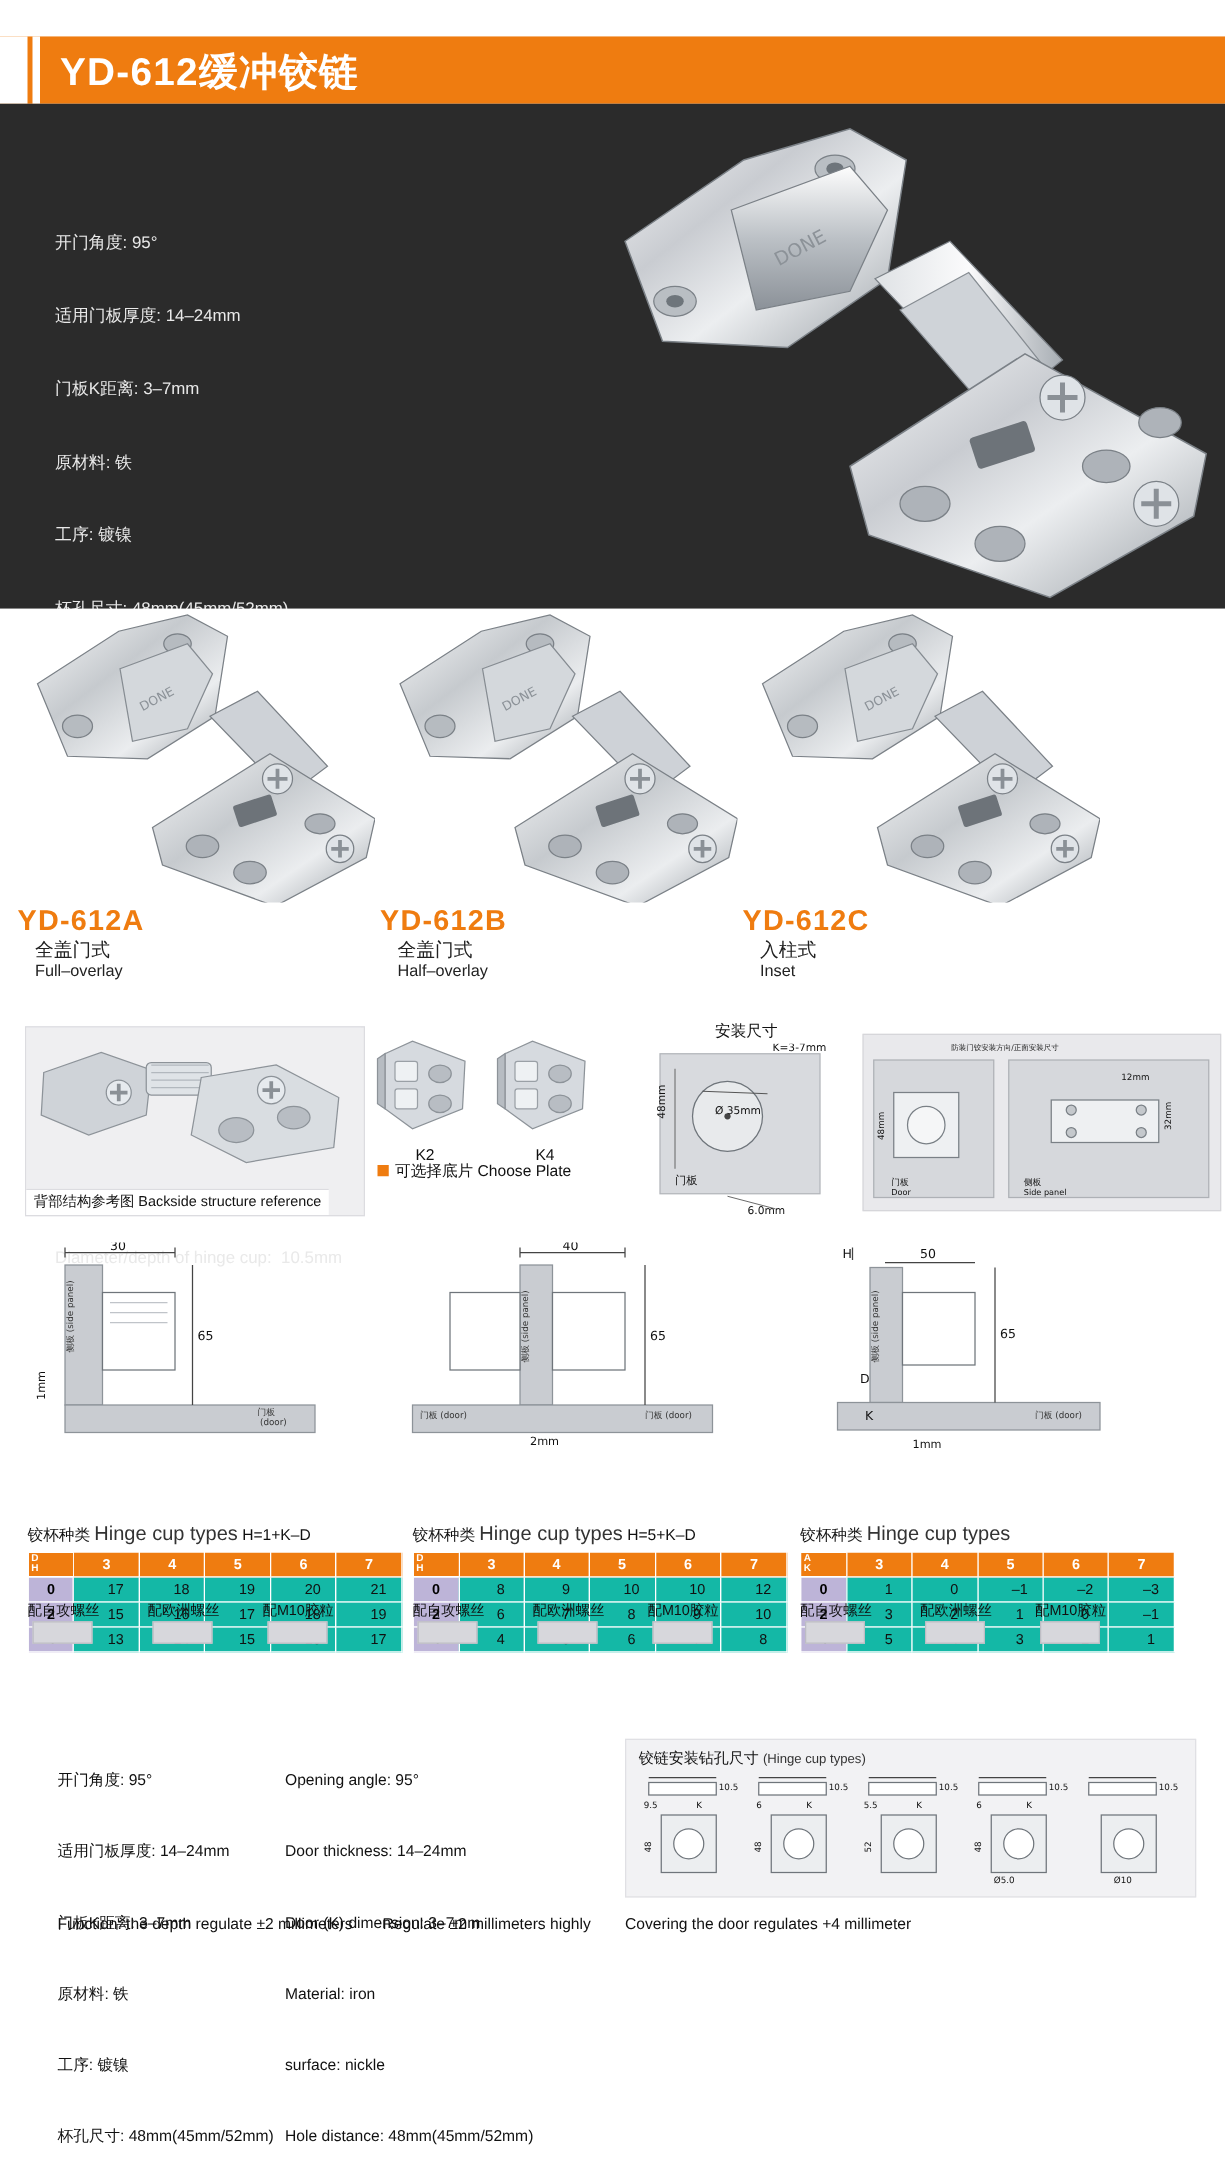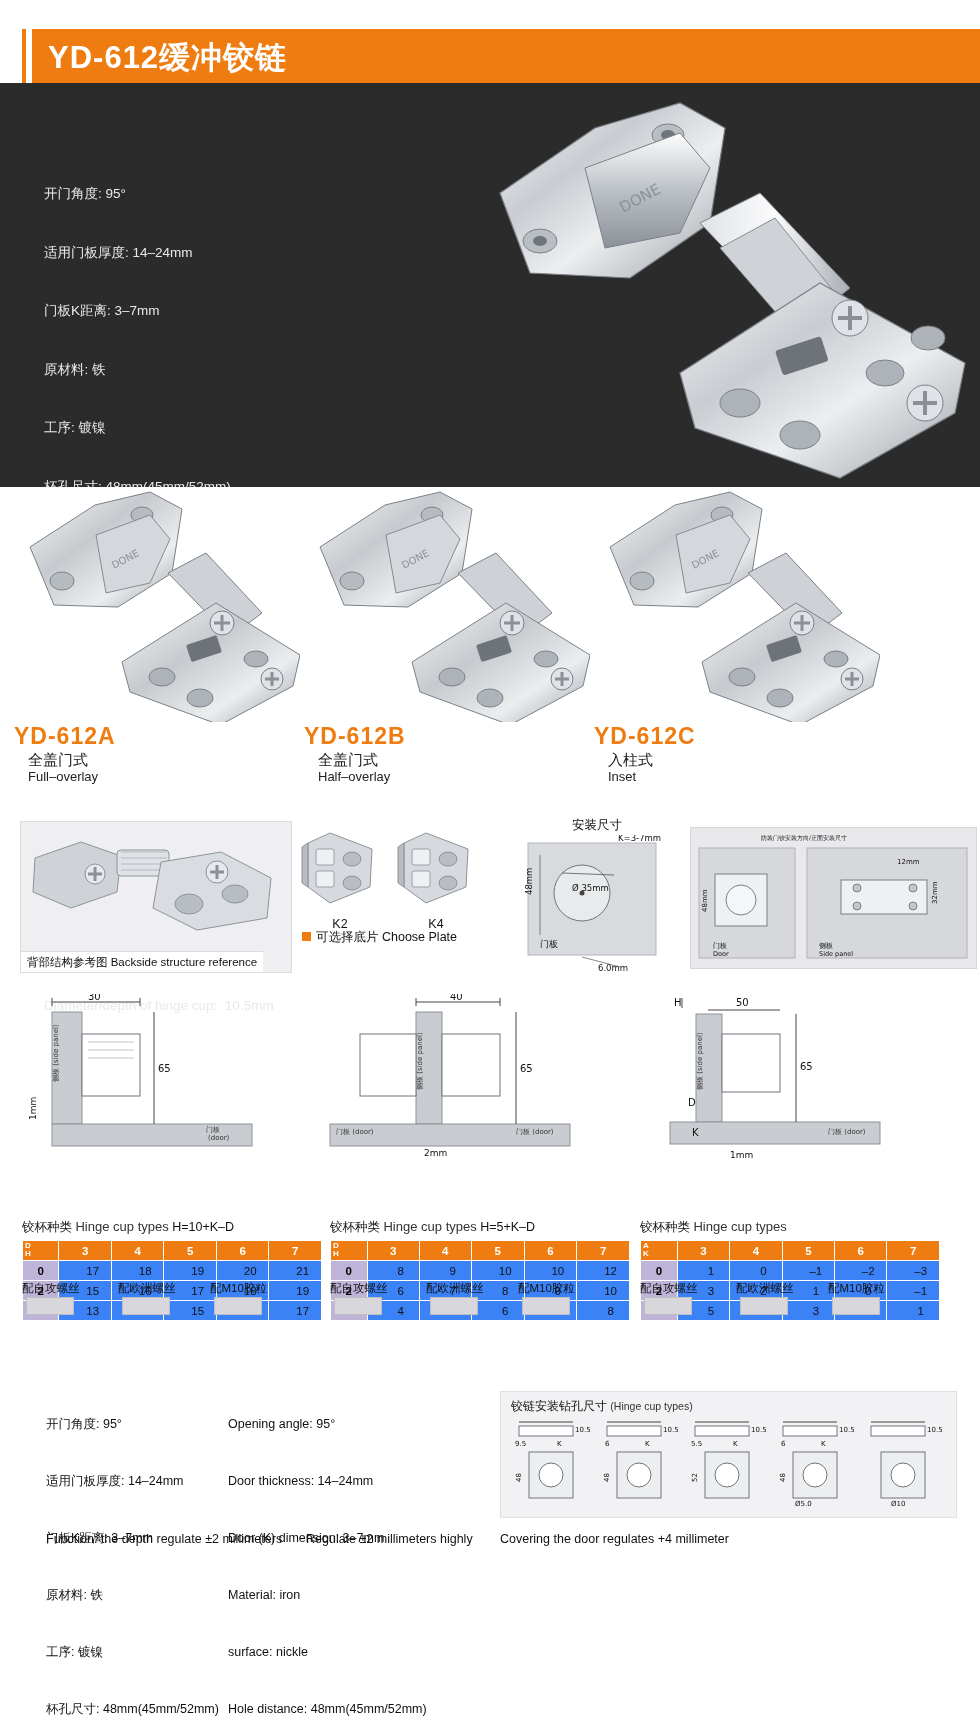--- a/index.html
+++ b/index.html
@@ -80,27 +80,27 @@
   
   .tech{position:absolute;left:0;top:965px;width:980px;height:215px;}
   .techcell{position:absolute;top:0;width:310px;height:210px;}
   .t1{left:22px;} .t2{left:320px;} .t3{left:630px;}
 
   
   .tables{position:absolute;left:0;top:1190px;width:980px;height:110px;}
   .tblwrap{position:absolute;top:0;width:300px;}
   .b1{left:22px;} .b2{left:330px;} .b3{left:640px;}
   .tbl-title{font-size:12.5px;margin-bottom:4px;white-space:nowrap;}
-  .tbl-title .small{font-size:13px;color:#333;text-align:center;}
+  .tbl-title .small{font-size:16px;color:#333;text-align:center;}
   table.cup{border-collapse:collapse;font-size:11.5px;}
   table.cup td{border:1px solid #ffffff;text-align:center;width:37px;height:17px;}
   table.cup tr.head td{background:#ef7c10;color:#fff;font-weight:bold;}
   table.cup tr.head td.corner{background:#ef7c10;position:relative;padding:0;}
   table.cup td.rowhead{background:#bdb4d8;color:#000;font-weight:bold;width:22px;}
-  table.cup td.val{background:#3b82f6;color:#111;padding-left:16px;}
+  table.cup td.val{background:#14b8a6;color:#111;padding-left:16px;}
   .corner-cell{position:relative;width:22px;height:17px;}
   .corner-cell .dh{position:absolute;left:2px;top:-1px;font-size:8px;color:#fff;}
   .corner-cell .dh2{position:absolute;left:2px;top:7px;font-size:8px;color:#fff;}
 
   .screws{position:absolute;top:62px;left:0;width:300px;height:40px;}
   .screwitem{position:absolute;top:0;font-size:11.5px;white-space:nowrap;}
   .screwpic{position:absolute;top:16px;width:46px;height:16px;background:#d7d7dc;border:1px solid #bdbdc4;}
 
   
   .footer{position:absolute;left:0;top:1348px;width:980px;height:200px;}
@@ -429,21 +429,21 @@
       </svg>
     </div>
   </div>
 
   <div class="tables">
 
     <div class="tblwrap b1">
       <div class="tbl-title">
         <span>铰杯种类</span>
         <span class="small">Hinge cup types</span>
-        <span>H=10+K–D</span>
+        <span>H=1+K–D</span>
       </div>
       <table class="cup">
         <tbody>
             <tr class="head">
           <td class="corner">
                 <div class="corner-cell">
                   <span class="dh">D</span>
                   <span class="dh2">H</span>
                 </div>
               </td>

